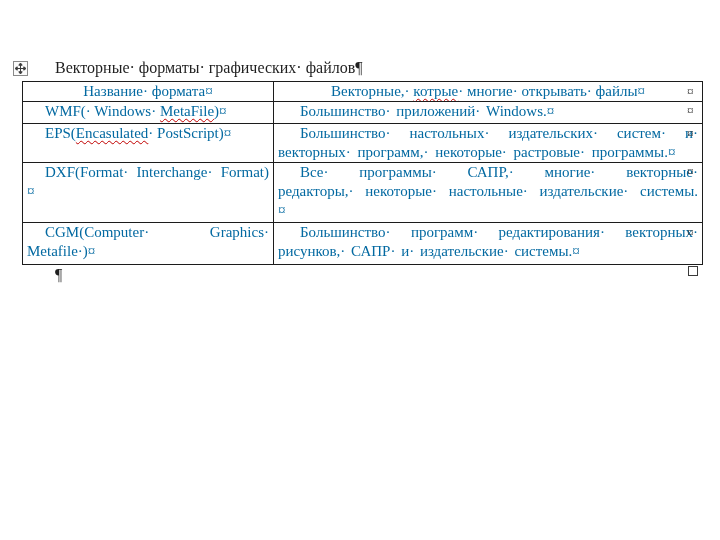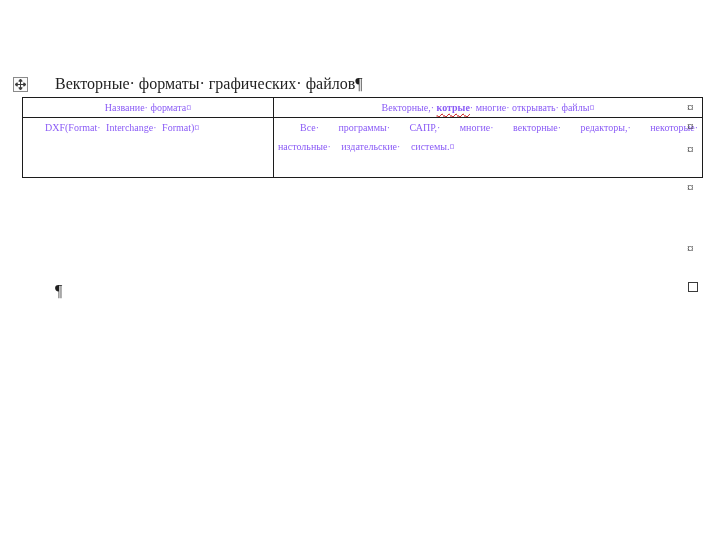--- a/index.html
+++ b/index.html
@@ -1,40 +1,40 @@
 <!DOCTYPE html>
 <html><head>
 <meta charset="utf-8">
 <style>
   html,body{margin:0;padding:0;}
   body{
     width:720px;height:540px;background:#ffffff;overflow:hidden;
     font-family:"Liberation Serif","DejaVu Serif",serif;
     color:#1f1f1f;
   }
-  #canvas{position:relative;width:720px;height:407px;background:#ffffff;margin-top:16px;}
+  #canvas{position:relative;width:720px;height:407px;background:#ffffff;}
 
   
   .move-handle{
     position:absolute;left:13px;top:61px;width:13px;height:13px;
     border:1px solid #8a8a8a;background:#fbfbfb;
     display:flex;align-items:center;justify-content:center;cursor:move;
   }
 
   
   .doc-title{
     position:absolute;left:55px;top:58px;width:620px;
     font-size:16px;line-height:20px;color:#1f1f1f;white-space:nowrap;
   }
 
   
   table.fmt{
     position:absolute;left:22px;top:81px;width:662px;
     border-collapse:collapse;table-layout:fixed;
-    font-size:10px;line-height:19px;color:#8b5cf6;
+    font-size:15px;line-height:19px;color:#0369a1;
   }
   table.fmt td{
     border:1px solid #1c1c1c;vertical-align:top;padding:0 4px;
     overflow:hidden;
   }
   td.c1{width:242px;}
   td.c2{width:420px;}
   tr.r-head td{height:17px;}
   tr.r-wmf td{height:21px;}
   tr.r-eps td{height:37px;}
@@ -49,21 +49,20 @@
   .ws8{word-spacing:8px;}
 
   
   .sp{
     text-decoration-line:underline;
     text-decoration-style:wavy;
     text-decoration-color:#c00000;
     text-decoration-thickness:1px;
     text-underline-offset:2px;
     text-decoration-skip-ink:none;
-    font-weight:bold;
   }
 
   
   .row-mark{
     position:absolute;left:687px;font-size:13px;line-height:15px;color:#2a2a2a;
   }
   .rm0{top:84px;} .rm1{top:103px;} .rm2{top:126px;} .rm3{top:164px;} .rm4{top:225px;}
 
   
   .pilcrow{
@@ -104,31 +103,55 @@
     <tbody>
       <tr class="r-head">
         <td class="c1">
           <p class="para center">Название· формата¤</p>
         </td>
         <td class="c2">
           <p class="para center"><span>Векторные,· </span><span class="sp">котрые</span><span>· многие· открывать· файлы¤</span></p>
         </td>
       </tr>
 
+      <tr class="r-wmf">
+        <td class="c1">
+          <p class="para jname"><span>WMF(· Windows· </span><span class="sp">MetaFile</span><span>)¤</span></p>
+        </td>
+        <td class="c2">
+          <p class="para jprog">Большинство· приложений· Windows.¤</p>
+        </td>
+      </tr>
 
+      <tr class="r-eps">
+        <td class="c1">
+          <p class="para jname"><span>EPS(</span><span class="sp">Encasulated</span><span>· PostScript)¤</span></p>
+        </td>
+        <td class="c2">
+          <p class="para jprog ws3">Большинство· настольных· издательских· систем· и· векторных· программ,· некоторые· растровые· программы.¤</p>
+        </td>
+      </tr>
 
       <tr class="r-dxf">
         <td class="c1">
           <p class="para jname ws3">DXF(Format· Interchange· Format)¤</p>
         </td>
         <td class="c2">
           <p class="para jprog ws8">Все· программы· САПР,· многие· векторные· редакторы,· некоторые· настольные· издательские· системы.¤</p>
         </td>
       </tr>
 
+      <tr class="r-cgm">
+        <td class="c1">
+          <p class="para jname ws3">CGM(Computer· Graphics· Metafile·)¤</p>
+        </td>
+        <td class="c2">
+          <p class="para jprog">Большинство· программ· редактирования· векторных· рисунков,· САПР· и· издательские· системы.¤</p>
+        </td>
+      </tr>
     </tbody>
   </table>
 
   <span class="row-mark rm0">¤</span>
   <span class="row-mark rm1">¤</span>
   <span class="row-mark rm2">¤</span>
   <span class="row-mark rm3">¤</span>
   <span class="row-mark rm4">¤</span>
 
   <span class="pilcrow">¶</span>

